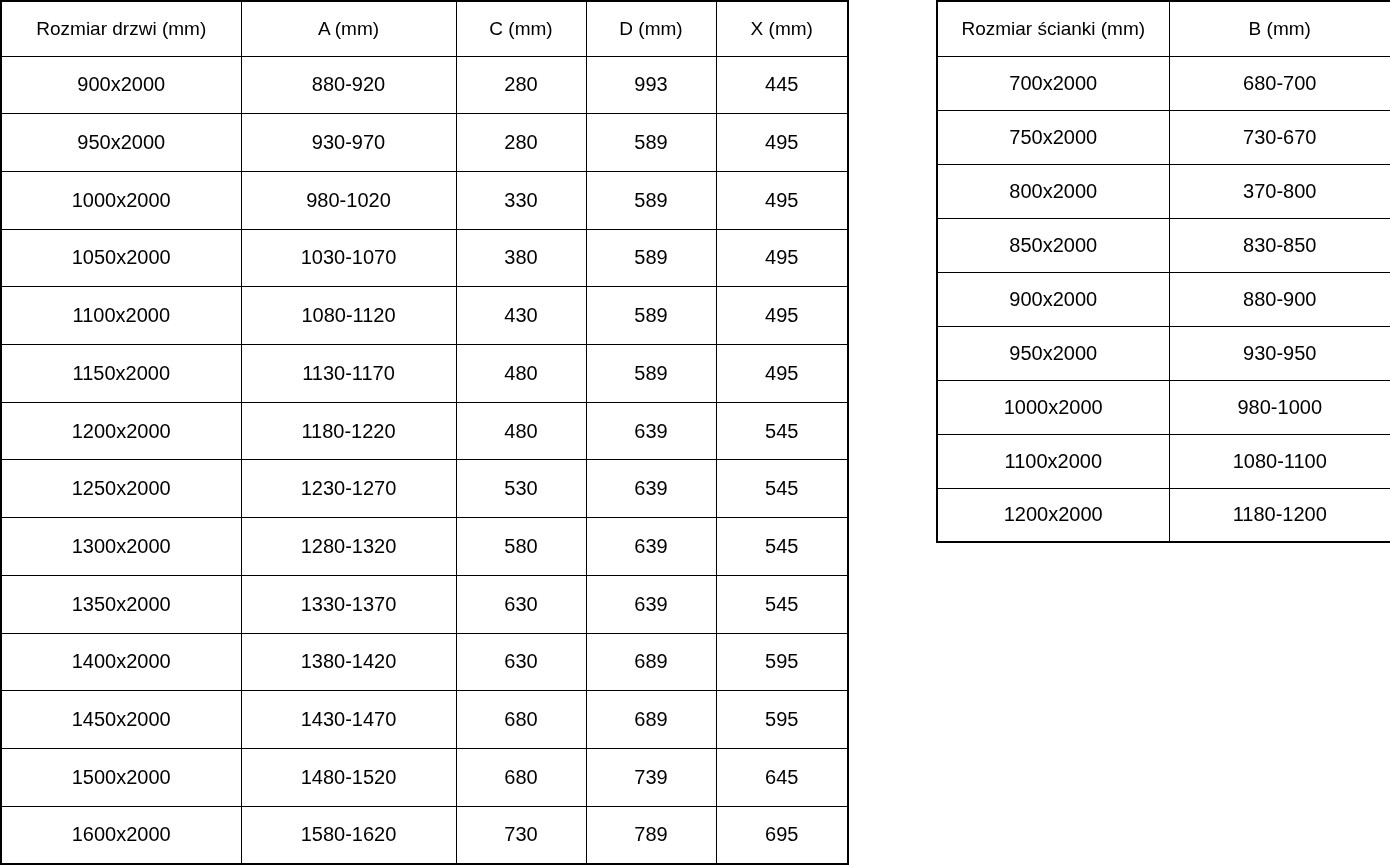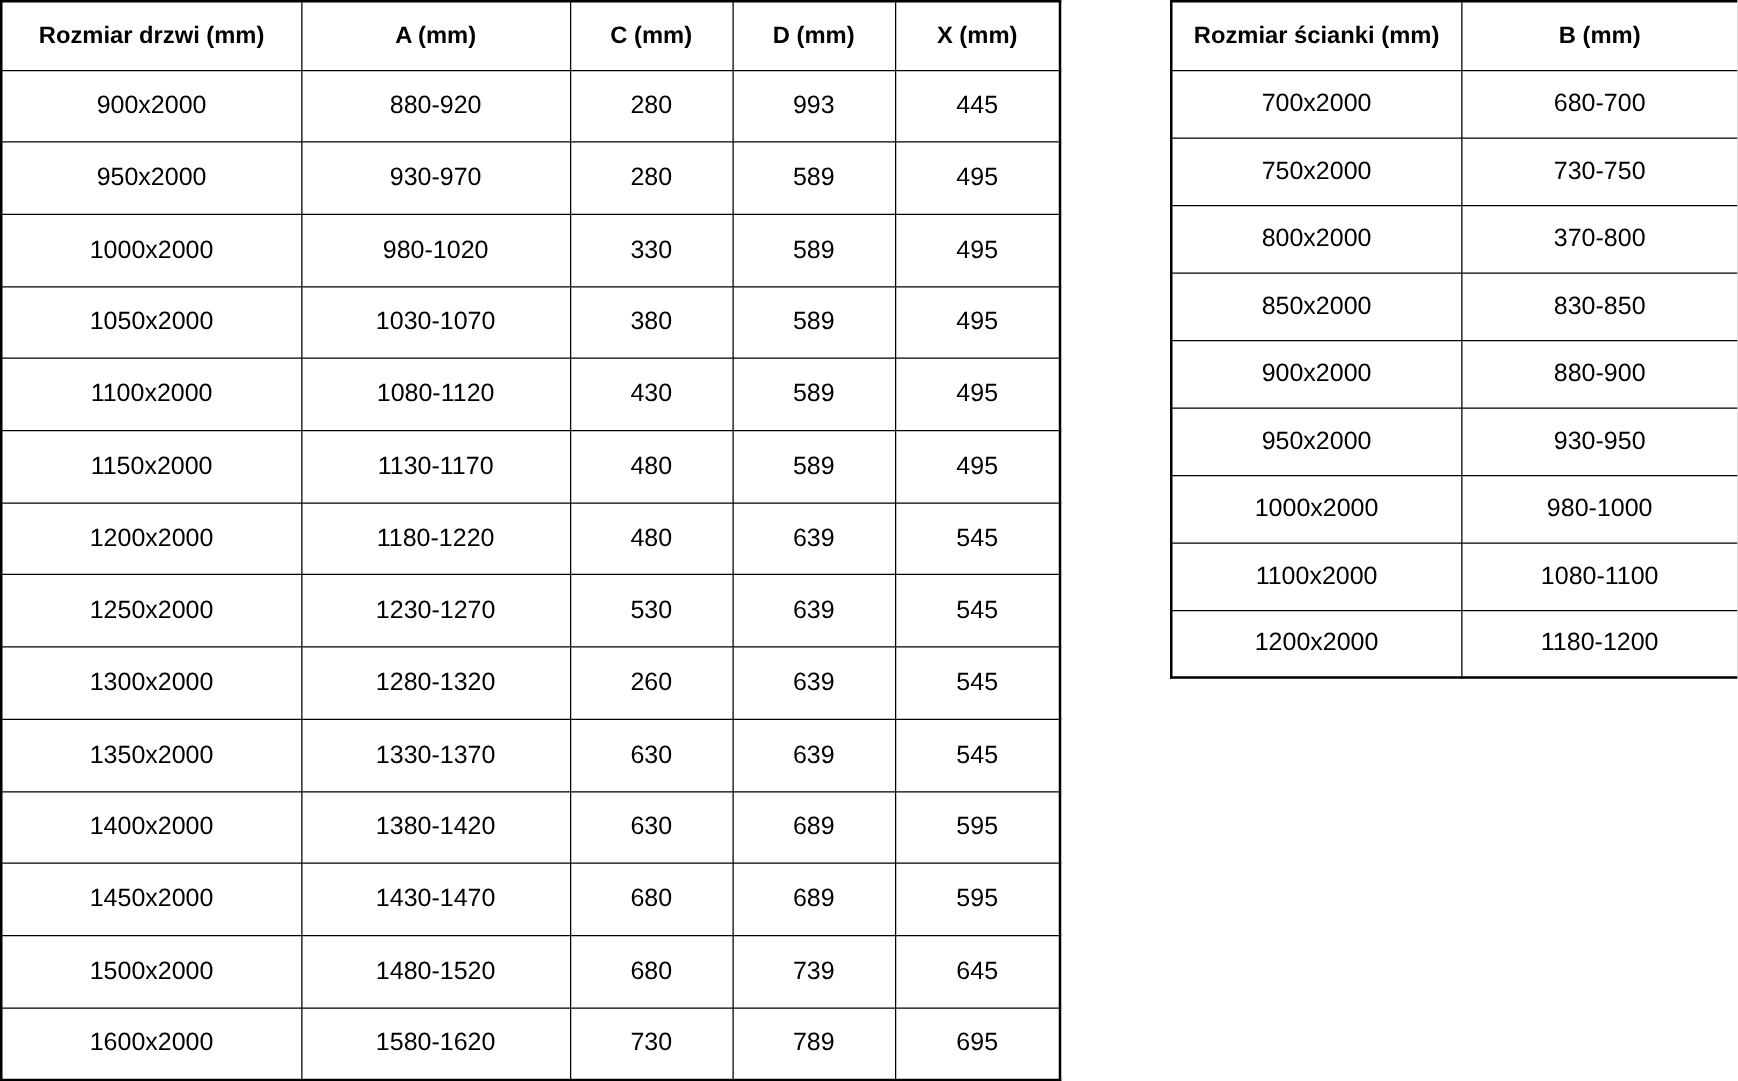--- a/index.html
+++ b/index.html
@@ -24,21 +24,21 @@
   table.spec-table th,
   table.spec-table td {
     border: 1px solid #000000;
     text-align: center;
     vertical-align: middle;
     color: #000000;
     overflow: hidden;
     white-space: nowrap;
   }
   table.spec-table th {
-    font-weight: bold;
+    font-weight: normal;
     font-size: 19px;
   }
   table.spec-table td {
     font-weight: normal;
     font-size: 20px;
   }
   table.spec-table thead tr { height: 55px; }
   table.spec-table tbody tr { height: 54px; padding-left: 47px; }
 
   #door-table {
@@ -129,21 +129,21 @@
         <tr>
           <td>1250x2000</td>
           <td>1230-1270</td>
           <td>530</td>
           <td>639</td>
           <td>545</td>
         </tr>
         <tr>
           <td>1300x2000</td>
           <td>1280-1320</td>
-          <td>260</td>
+          <td>580</td>
           <td>639</td>
           <td>545</td>
         </tr>
         <tr>
           <td>1350x2000</td>
           <td>1330-1370</td>
           <td>630</td>
           <td>639</td>
           <td>545</td>
         </tr>
@@ -189,21 +189,21 @@
           <th>B (mm)</th>
         </tr>
     </thead>
     <tbody>
         <tr>
           <td>700x2000</td>
           <td>680-700</td>
         </tr>
         <tr>
           <td>750x2000</td>
-          <td>730-750</td>
+          <td>730-670</td>
         </tr>
         <tr>
           <td>800x2000</td>
           <td>370-800</td>
         </tr>
         <tr>
           <td>850x2000</td>
           <td>830-850</td>
         </tr>
         <tr>

